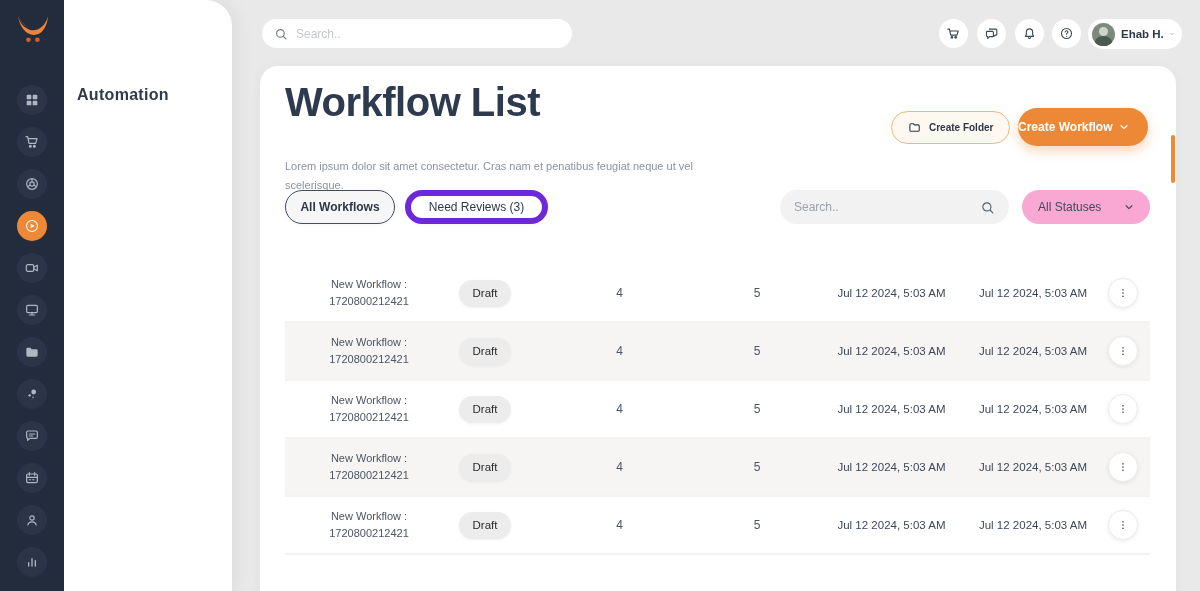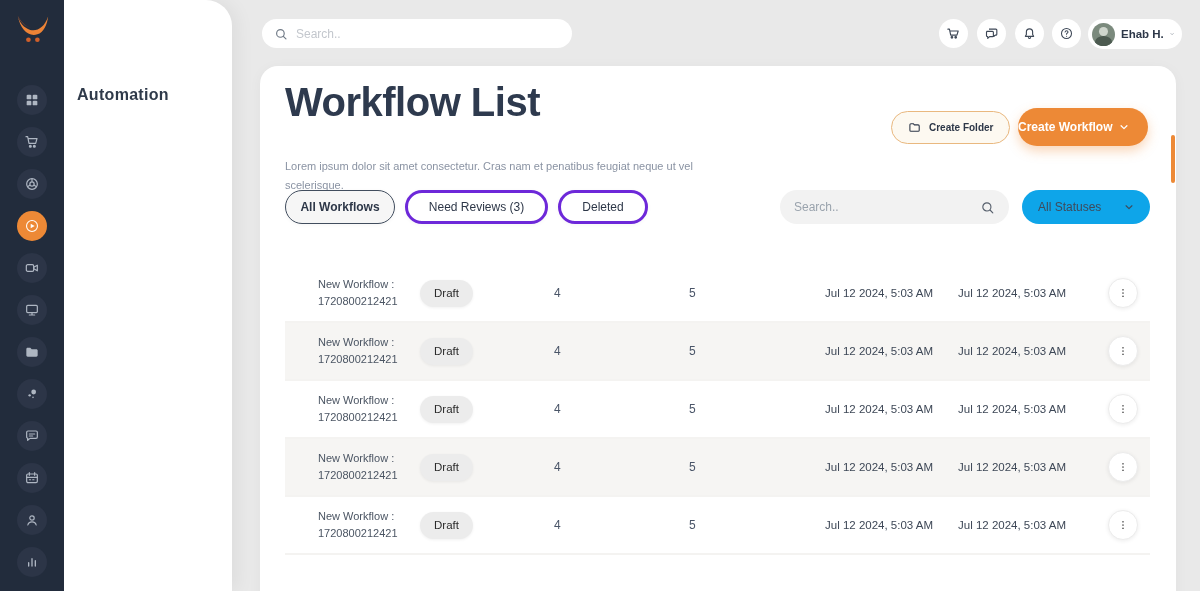--- a/index.html
+++ b/index.html
@@ -42,38 +42,38 @@
   .page-title { position:absolute; left:25px; top:14px; font-size:40px; font-weight:800; color:#2e3a4e; letter-spacing:-.5px; }
   .page-sub { position:absolute; left:25px; top:69px; width:425px; font-size:11px; line-height:1.75; color:#8a93a3;margin-top:22px; }
   .scroll-thumb { position:absolute; right:1px; top:69px; width:4px; height:48px; background:#ed8936; border-radius:2px; cursor:pointer; }
 
   .btn-folder { position:absolute; left:631px; top:45px; height:33px; padding:0 16px; background:#fdf9f1; border:1px solid #e9b87f; border-radius:18px; display:flex; align-items:center; gap:8px; font-size:10px; font-weight:600; color:#2d3748; cursor:pointer; }
   .btn-folder svg { width:13px; height:13px; color:#2d3748; }
   .btn-create { position:absolute; left:758px; top:42px; width:130px; height:38px; background:#ed8936; border:none; border-radius:20px; display:flex; align-items:center; justify-content:flex-start; gap:7px; font-size:12px; font-weight:700; color:#fff; cursor:pointer; box-shadow:0 5px 12px rgba(237,137,54,.35); font-family:"Liberation Sans", sans-serif; }
   .btn-create svg { width:10px; height:10px; }
 
   
-  .tab { position:absolute; top:124px; height:34px; border-radius:17px; display:flex; align-items:center; justify-content:center; font-size:12px; color:#2d3748; cursor:pointer; background:#fff; border:3px solid #6d28d9; box-shadow:0 1px 4px rgba(0,0,0,.04); }
+  .tab { position:absolute; top:124px; height:34px; border-radius:17px; display:flex; align-items:center; justify-content:center; font-size:12px; color:#2d3748; cursor:pointer; background:#fff; border:6px solid #6d28d9; box-shadow:0 1px 4px rgba(0,0,0,.04); }
   .tab.active { background:#f6f6f6; border:1.5px solid #414d5e; font-weight:700; }
   .tab-1 { left:25px; width:110px; }
   .tab-2 { left:145px; width:143px; }
   .tab-3 { left:298px; width:90px; }
   .flt-search { position:absolute; left:520px; top:124px; width:229px; height:34px; background:#f2f2f2; border-radius:17px; display:flex; align-items:center; padding:0 14px; }
   .flt-search input { flex:1; border:none; outline:none; background:transparent; font-size:12px; color:#4a5568; font-family:"Liberation Sans", sans-serif; }
   .flt-search input::placeholder { color:#9aa3ad; }
   .flt-search svg { width:15px; height:15px; color:#555e6b; }
-  .flt-status { position:absolute; left:762px; top:124px; width:128px; height:34px; background:#0ea5e9; border-radius:17px; display:flex; align-items:center; justify-content:space-between; padding:0 16px; font-size:12px; color:#3f4a5a; cursor:pointer; }
+  .flt-status { position:absolute; left:762px; top:124px; width:128px; height:34px; background:#f9a8d4; border-radius:17px; display:flex; align-items:center; justify-content:space-between; padding:0 16px; font-size:12px; color:#3f4a5a; cursor:pointer; }
   .flt-status svg { width:10px; height:10px; color:#3f4a5a; }
 
   
   .table { position:absolute; left:25px; top:184px; width:865px; }
   .thead { display:grid; grid-template-columns:135px 130px 135px 140px 133px 150px 42px; align-items:center; height:30px; background:#faecd9; border-radius:9px; font-size:11px; font-weight:600; color:#2f3a4a; }
   .thead .c1 { padding-left:33px; }
   .tbody { margin-top:15px; }
-  .trow { display:grid; grid-template-columns:135px 130px 135px 140px 133px 150px 42px; align-items:center; height:58px; border-bottom:2px solid #f4f3f1; background:#fff; cursor:pointer; }
+  .trow { display:grid; grid-template-columns:135px 130px 135px 140px 133px 150px 42px; align-items:center; height:58px; border-bottom:2px solid #f4f3f1; background:#fff; cursor:pointer;text-align:center; }
   .trow.alt { background:#f6f5f3; }
   .cell-name { padding-left:33px; font-size:11px; color:#4b5563; line-height:1.55; }
   .pill { display:inline-flex; align-items:center; justify-content:center; height:27px; padding:0 14px; background:#ececec; border-radius:14px; font-size:11.5px; color:#2b2b2b; box-shadow:0 1px 3px rgba(0,0,0,.06); }
   .num { font-size:12px; color:#4a5568; padding-left:4px; }
   .date { font-size:11.5px; color:#3d4756; }
   .dots-btn { width:30px; height:30px; border-radius:50%; background:#fff; border:1px solid #ececec; box-shadow:0 1px 4px rgba(0,0,0,.08); display:flex; align-items:center; justify-content:center; cursor:pointer; color:#555; }
   .dots-btn svg { width:12px; height:12px; }
 </style>
 </head>
 <body>
@@ -232,23 +232,20 @@
           <path d="M5 9l7 7 7-7"></path>
         </svg>
     </button>
 
     <div class="tab tab-1 active">
         <span>All Workflows</span>
       </div>
     <div class="tab tab-2">
         <span>Need Reviews (3)</span>
       </div>
-    <div class="tab tab-3">
-        <span>Deleted</span>
-      </div>
 
     <div class="flt-search">
       <input type="text" placeholder="Search.." style="">
       <svg viewBox="0 0 24 24" fill="none" stroke="currentColor" stroke-width="1.8" stroke-linecap="round">
           <circle cx="11" cy="11" r="6.5"></circle>
           <path d="M16 16l4.5 4.5"></path>
         </svg>
     </div>
     <div class="flt-status">
       <span>All Statuses</span>

